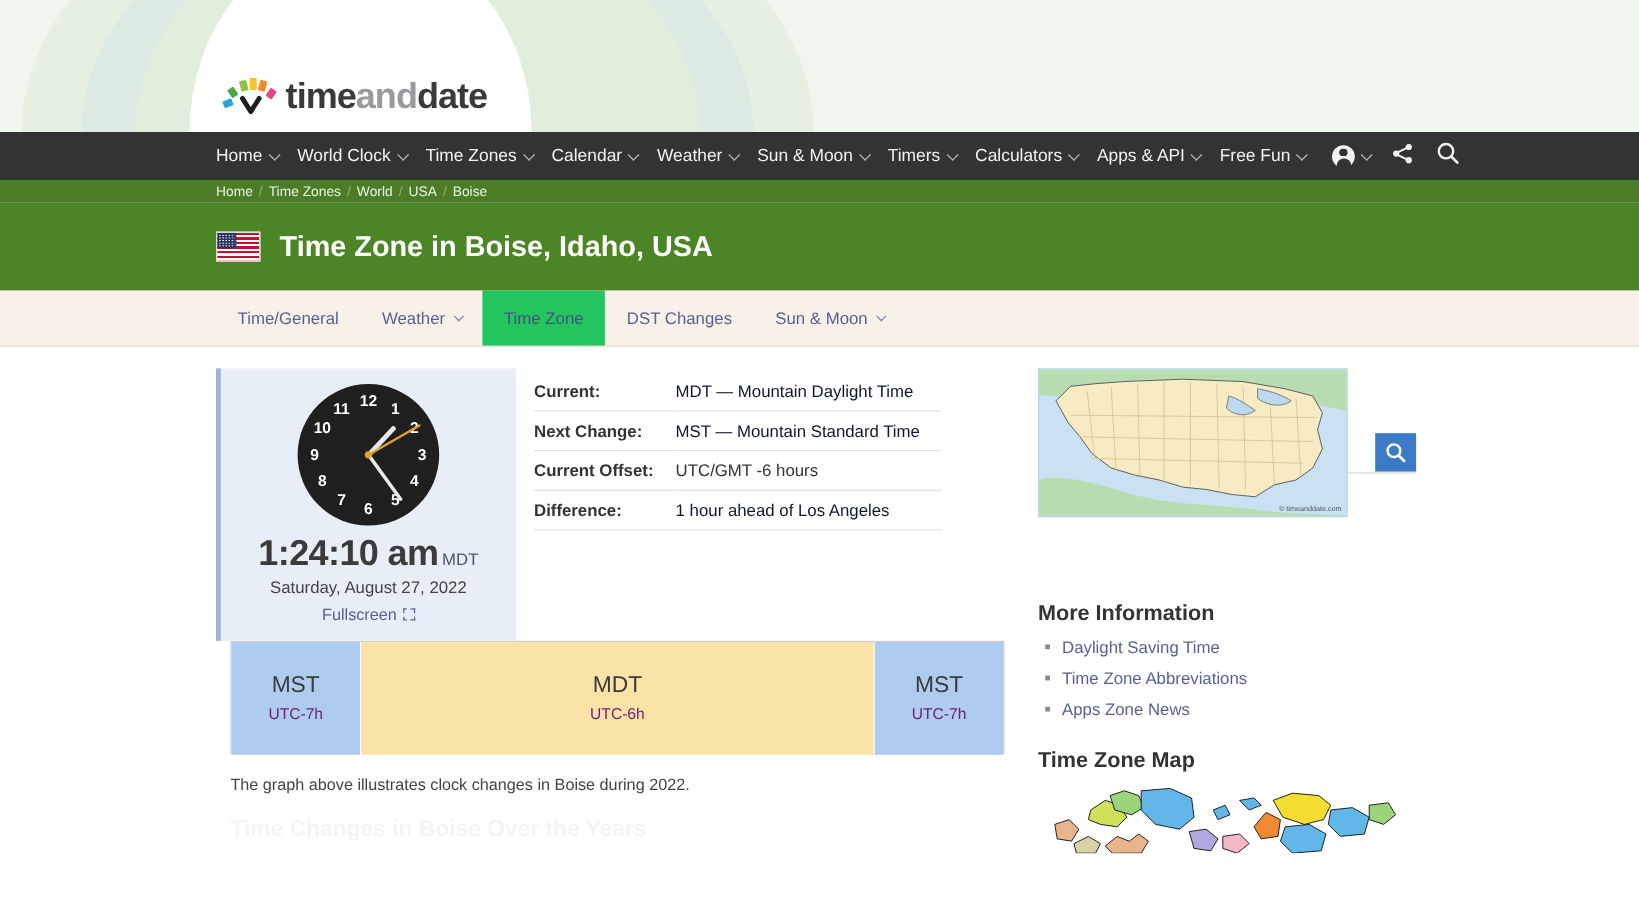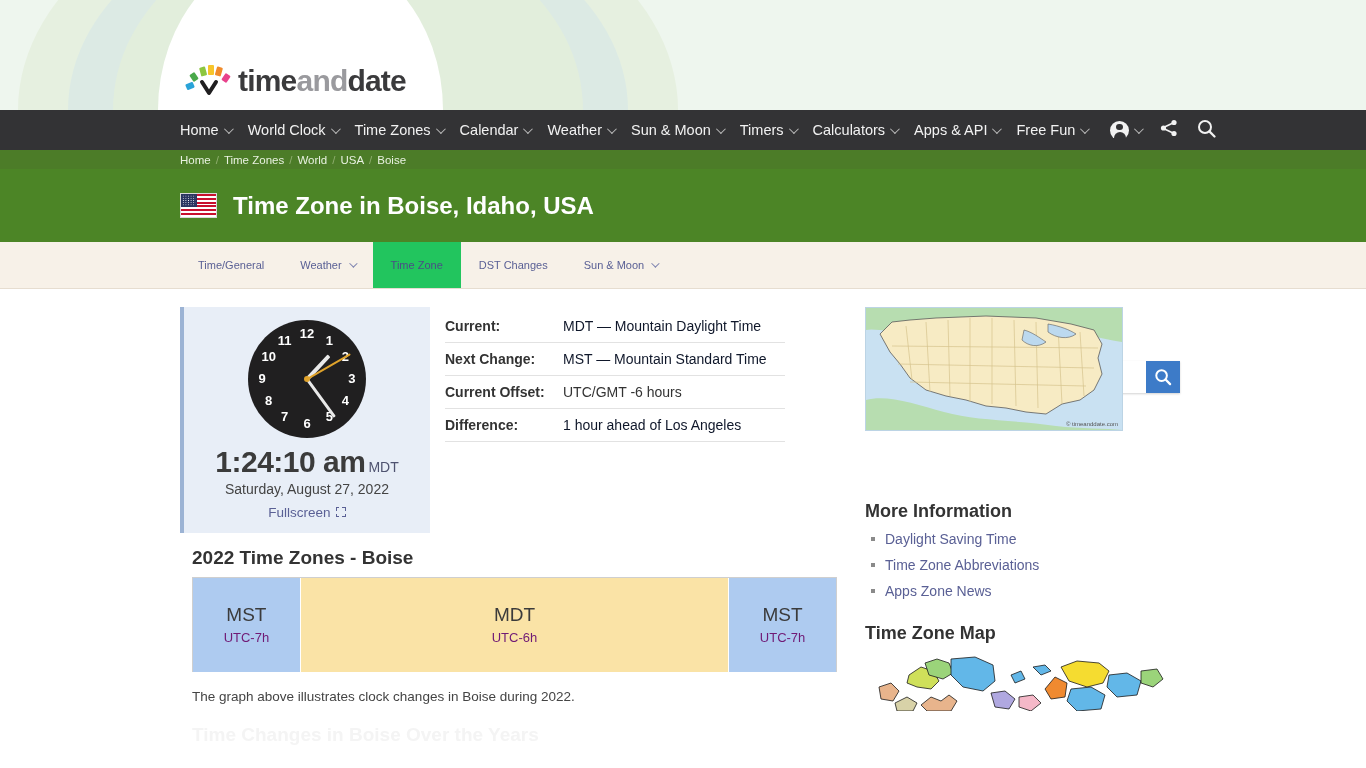--- a/index.html
+++ b/index.html
@@ -188,21 +188,21 @@
     height: 47px;
     background: #f7f1e8;
     display: flex;
     align-items: stretch;
     padding-left: 180px;
     border-bottom: 1px solid #e6ddd0;
   }
   .tab {
     display: flex; align-items: center; gap: 7px;
     padding: 0 18px;
-    font-size: 11px;
+    font-size: 14px;
     color: #5a6095;
     cursor: pointer;
     white-space: nowrap;
   }
   .tab.active {
     background: #22c55e;
     color: #4a4f85;
   }
   .tab .caret {
     border-right-color:#7c81ae; border-bottom-color:#7c81ae;
@@ -556,21 +556,20 @@
             <td class="val">UTC/GMT -6 hours</td>
           </tr>
           <tr>
             <td class="lbl">Difference:</td>
             <td class="val"><a>1 hour ahead of Los Angeles</a></td>
           </tr>
         </tbody>
           </table>
       </div>
 
-      <h2 class="charttitle">2022 Time Zones - Boise</h2>
       <div class="tzchart">
         <div class="tzbars">
           <div class="tzseg" style="flex:2;background:#aecbf0">
             <span class="abbr">MST</span>
             <span class="off">UTC-7h</span>
           </div>
           <div class="tzseg" style="flex:8;background:#fae3a6">
             <span class="abbr">MDT</span>
             <span class="off">UTC-6h</span>
           </div>

